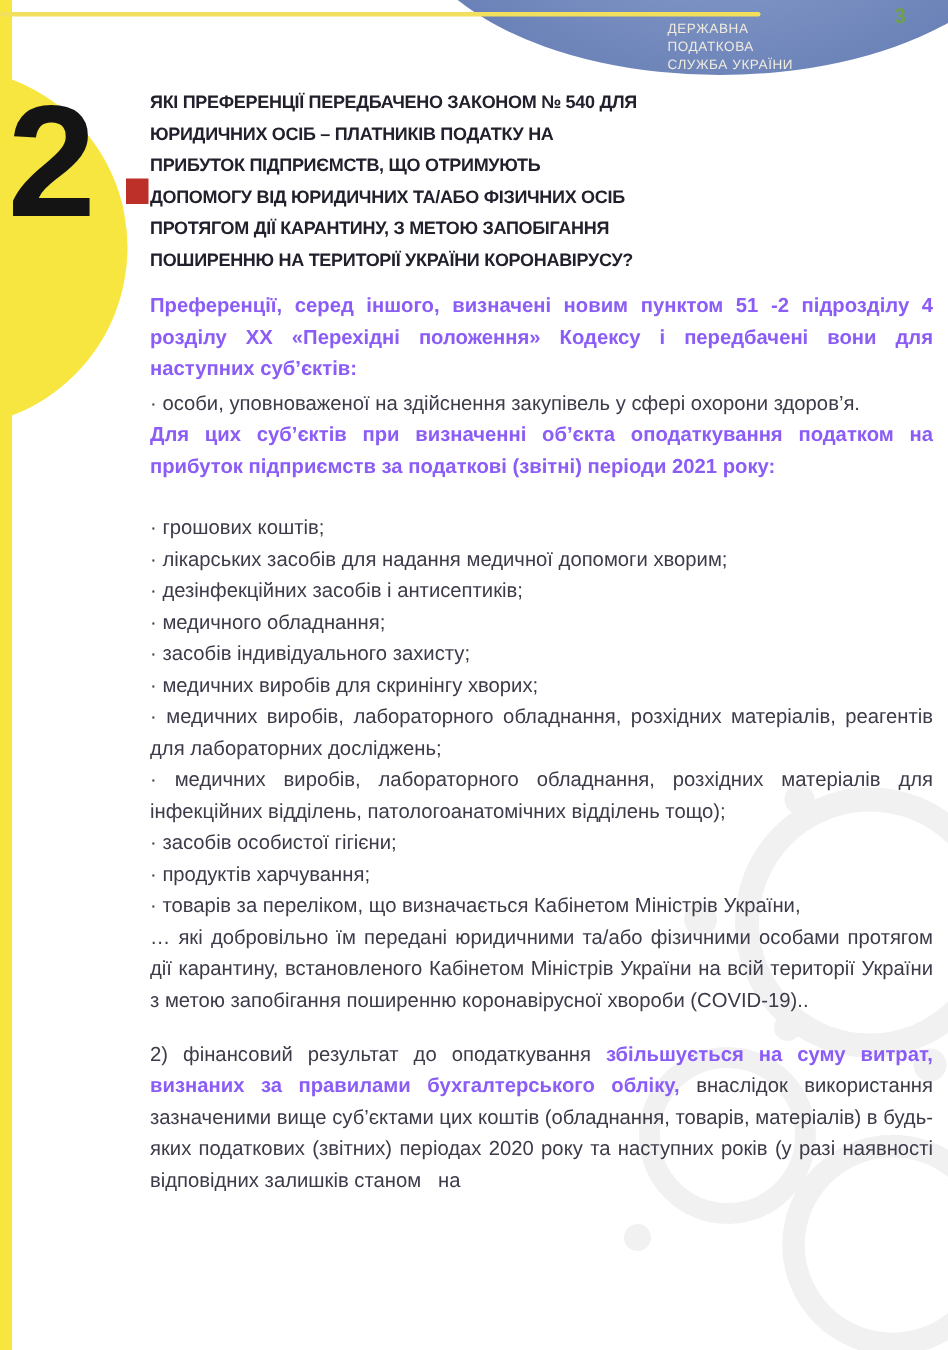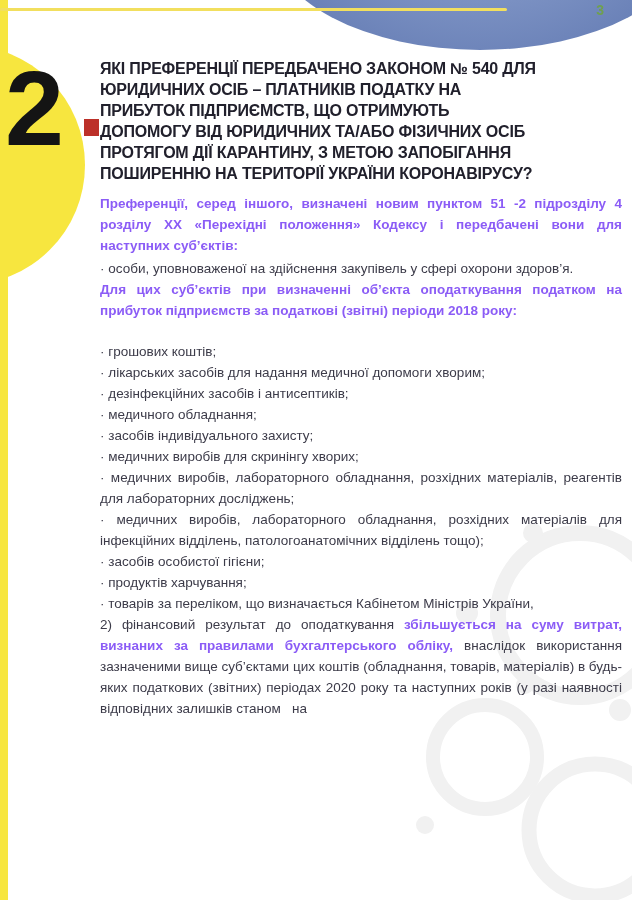--- a/index.html
+++ b/index.html
@@ -52,21 +52,21 @@
     position:absolute;left:405px;top:495px;z-index:0;
   }
   
   .content{
     position:absolute;left:100px;top:58px;width:522px;z-index:1;
     color:#3C3B49;font-size:13.5px;line-height:21px;
     text-align:justify;
   }
   h1.title{
     margin:0 0 9px 0;
-    color:#21202C;font-size:16px;line-height:21px;font-weight:700;
+    color:#21202C;font-size:12px;line-height:21px;font-weight:700;
     letter-spacing:-0.2px;text-align:left;
   }
   h1.title div{white-space:nowrap;}
   p{margin:0;}
   .bold{font-weight:700;color:#8b5cf6;}
   .intro{margin-bottom:2px;}
   ul.plain{list-style:none;margin:0;padding:0;}
   ul.plain li::before{content:"· ";}
   .subjects{margin-bottom:32px;}
   .lead{margin-bottom:20px;}
@@ -75,20 +75,25 @@
 </style>
 </head>
 <body>
 
 <div class="page">
 
   <div class="blue-blob"></div>
   <div class="stripe-left"></div>
   <div class="top-line"></div>
 
+  <div class="brand">
+    <div>ДЕРЖАВНА</div>
+    <div>ПОДАТКОВА</div>
+    <div>СЛУЖБА УКРАЇНИ</div>
+  </div>
 
   <div class="page-num">3</div>
 
   <div class="yellow-circle">
     <span class="big-num">2</span>
   </div>
 
   <div class="red-marker"></div>
 
   <svg class="watermark" width="230" height="410" viewBox="0 0 230 410" fill="none">
@@ -112,34 +117,35 @@
       <div>ПРОТЯГОМ ДІЇ КАРАНТИНУ, З МЕТОЮ ЗАПОБІГАННЯ</div>
       <div>ПОШИРЕННЮ НА ТЕРИТОРІЇ УКРАЇНИ КОРОНАВІРУСУ?</div>
     </h1>
 
     <p class="bold intro">Преференції, серед іншого, визначені новим пунктом 51 -2 підрозділу 4 розділу ХХ «Перехідні положення» Кодексу і передбачені вони для наступних суб’єктів:</p>
 
     <ul class="plain subjects">
       <li>особи, уповноваженої на здійснення закупівель у сфері охорони здоров’я.</li>
     </ul>
 
-    <p class="bold lead">Для цих суб’єктів при визначенні об’єкта оподаткування податком на прибуток підприємств за податкові (звітні) періоди 2018 року:</p>
+    <p class="bold lead">Для цих суб’єктів при визначенні об’єкта оподаткування податком на прибуток підприємств за податкові (звітні) періоди 2021 року:</p>
 
 
     <ul class="plain deductions">
       <li>грошових коштів;</li>
       <li>лікарських засобів для надання медичної допомоги хворим;</li>
       <li>дезінфекційних засобів і антисептиків;</li>
       <li>медичного обладнання;</li>
       <li>засобів індивідуального захисту;</li>
       <li>медичних виробів для скринінгу хворих;</li>
       <li>медичних виробів, лабораторного обладнання, розхідних матеріалів, реагентів для лабораторних досліджень;</li>
       <li>медичних виробів, лабораторного обладнання, розхідних матеріалів для інфекційних відділень, патологоанатомічних відділень тощо);</li>
       <li>засобів особистої гігієни;</li>
       <li>продуктів харчування;</li>
       <li>товарів  за переліком, що визначається Кабінетом Міністрів України,</li>
     </ul>
 
+    <p class="note">… які добровільно їм передані юридичними та/або фізичними особами протягом дії карантину, встановленого Кабінетом Міністрів України на всій території України з метою запобігання поширенню коронавірусної хвороби (COVID-19)..</p>
 
     <p><span>2) фінансовий результат до оподаткування </span><span class="bold">збільшується на суму витрат, визнаних за правилами бухгалтерського обліку,</span><span> внаслідок використання зазначеними вище суб’єктами цих коштів (обладнання, товарів, матеріалів) в будь-яких податкових (звітних) періодах 2020 року та наступних років (у разі наявності відповідних залишків станом &nbsp; на</span></p>
 
   </main>
 </div>
 
 </body></html>

